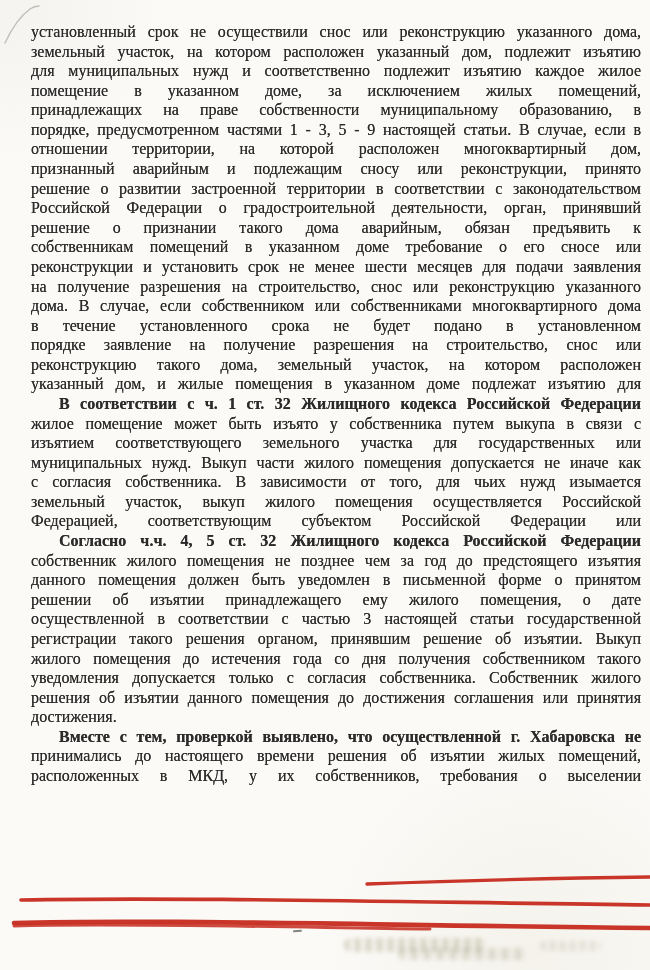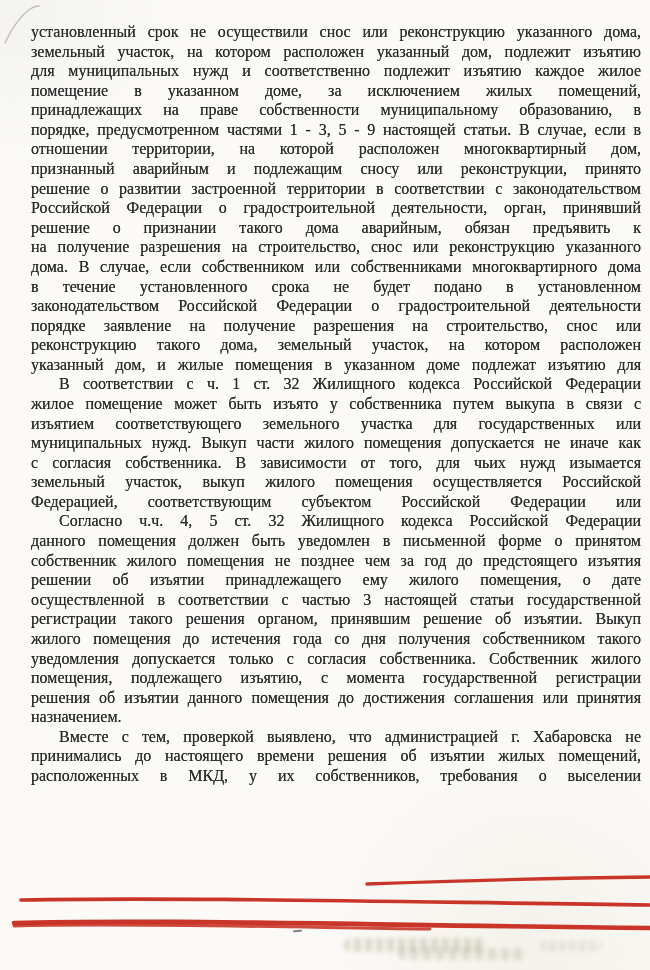--- a/index.html
+++ b/index.html
@@ -32,21 +32,21 @@
     text-shadow:0 0 .35px rgba(45,45,45,.85);
   }
   .line{
     text-align:justify;
     text-align-last:left;
     white-space:normal;
     height:19.58px;
     overflow:visible;
   }
   .line.stretch{ text-align-last:justify; }
-  .line.indent{ text-indent:28px; }
+  .line.indent{ text-indent:28px;font-weight:bold; }
   .pen-overlay{
     position:absolute;left:0;top:0;width:650px;height:970px;
     pointer-events:none;
   }
   .bleed-blob{
     position:absolute;
     border-radius:8px;
     filter:blur(2.2px);
   }
   .blob-1{
@@ -82,46 +82,46 @@
       <div class="line stretch">земельный участок, на котором расположен указанный дом, подлежит изъятию</div>
       <div class="line stretch">для муниципальных нужд и соответственно подлежит изъятию каждое жилое</div>
       <div class="line stretch">помещение в указанном доме, за исключением жилых помещений,</div>
       <div class="line stretch">принадлежащих на праве собственности муниципальному образованию, в</div>
       <div class="line stretch">порядке, предусмотренном частями 1 - 3, 5 - 9 настоящей статьи. В случае, если в</div>
       <div class="line stretch">отношении территории, на которой расположен многоквартирный дом,</div>
       <div class="line stretch">признанный аварийным и подлежащим сносу или реконструкции, принято</div>
       <div class="line stretch">решение о развитии застроенной территории в соответствии с законодательством</div>
       <div class="line stretch">Российской Федерации о градостроительной деятельности, орган, принявший</div>
       <div class="line stretch">решение о признании такого дома аварийным, обязан предъявить к</div>
+      <div class="line stretch">собственникам помещений в указанном доме требование о его сносе или</div>
+      <div class="line stretch">реконструкции и установить срок не менее шести месяцев для подачи заявления</div>
       <div class="line stretch">на получение разрешения на строительство, снос или реконструкцию указанного</div>
       <div class="line stretch">дома. В случае, если собственником или собственниками многоквартирного дома</div>
       <div class="line stretch">в течение установленного срока не будет подано в установленном</div>
-      <div class="line stretch">законодательством Российской Федерации о градостроительной деятельности</div>
       <div class="line stretch">порядке заявление на получение разрешения на строительство, снос или</div>
       <div class="line stretch">реконструкцию такого дома, земельный участок, на котором расположен</div>
       <div class="line stretch">указанный дом, и жилые помещения в указанном доме подлежат изъятию для</div>
       <div class="line indent stretch">В соответствии с ч. 1 ст. 32 Жилищного кодекса Российской Федерации</div>
       <div class="line stretch">жилое помещение может быть изъято у собственника путем выкупа в связи с</div>
       <div class="line stretch">изъятием соответствующего земельного участка для государственных или</div>
       <div class="line stretch">муниципальных нужд. Выкуп части жилого помещения допускается не иначе как</div>
       <div class="line stretch">с согласия собственника. В зависимости от того, для чьих нужд изымается</div>
       <div class="line stretch">земельный участок, выкуп жилого помещения осуществляется Российской</div>
       <div class="line stretch">Федерацией, соответствующим субъектом Российской Федерации или</div>
       <div class="line indent stretch">Согласно ч.ч. 4, 5 ст. 32 Жилищного кодекса Российской Федерации</div>
+      <div class="line stretch">собственник жилого помещения не позднее чем за год до предстоящего изъятия</div>
       <div class="line stretch">данного помещения должен быть уведомлен в письменной форме о принятом</div>
-      <div class="line stretch">собственник жилого помещения не позднее чем за год до предстоящего изъятия</div>
       <div class="line stretch">решении об изъятии принадлежащего ему жилого помещения, о дате</div>
       <div class="line stretch">осуществленной в соответствии с частью 3 настоящей статьи государственной</div>
       <div class="line stretch">регистрации такого решения органом, принявшим решение об изъятии. Выкуп</div>
       <div class="line stretch">жилого помещения до истечения года со дня получения собственником такого</div>
       <div class="line stretch">уведомления допускается только с согласия собственника. Собственник жилого</div>
-      <div class="line stretch">помещения, подлежащего изъятию, с момента государственной регистрации</div>
       <div class="line stretch">решения об изъятии данного помещения до достижения соглашения или принятия</div>
-      <div class="line">назначением.</div>
-      <div class="line indent stretch">Вместе с тем, проверкой выявлено, что администрацией г. Хабаровска не</div>
+      <div class="line">достижения.</div>
+      <div class="line indent stretch">Вместе с тем, проверкой выявлено, что осуществленной г. Хабаровска не</div>
       <div class="line stretch">принимались до настоящего времени решения об изъятии жилых помещений,</div>
       <div class="line stretch">расположенных в МКД, у их собственников, требования о выселении</div>
     </div>
 
   <svg class="pen-overlay" viewBox="0 0 650 970" xmlns="http://www.w3.org/2000/svg">
       <path d="M367,884 C450,881 560,878 651,877" stroke="#c62a1e" stroke-width="3.4" stroke-linecap="round" fill="none" opacity="0.95"></path>
       <path d="M21,900 C180,897 400,902 651,905" stroke="#c62a1e" stroke-width="3.7" stroke-linecap="round" fill="none" opacity="0.95"></path>
       <path d="M14,923 C150,919 360,925 651,928" stroke="#c62a1e" stroke-width="4.6" stroke-linecap="round" fill="none" opacity="0.95"></path>
       <path d="M14,926 C120,923 280,927 430,929" stroke="#c62a1e" stroke-width="3" stroke-linecap="round" fill="none" opacity="0.85"></path>
       <path d="M5,43 C11,30 19,17 30,9 C33,7 36,6 39,6" stroke="#a5a19a" stroke-width="1.4" stroke-linecap="round" fill="none" opacity="0.65"></path>

